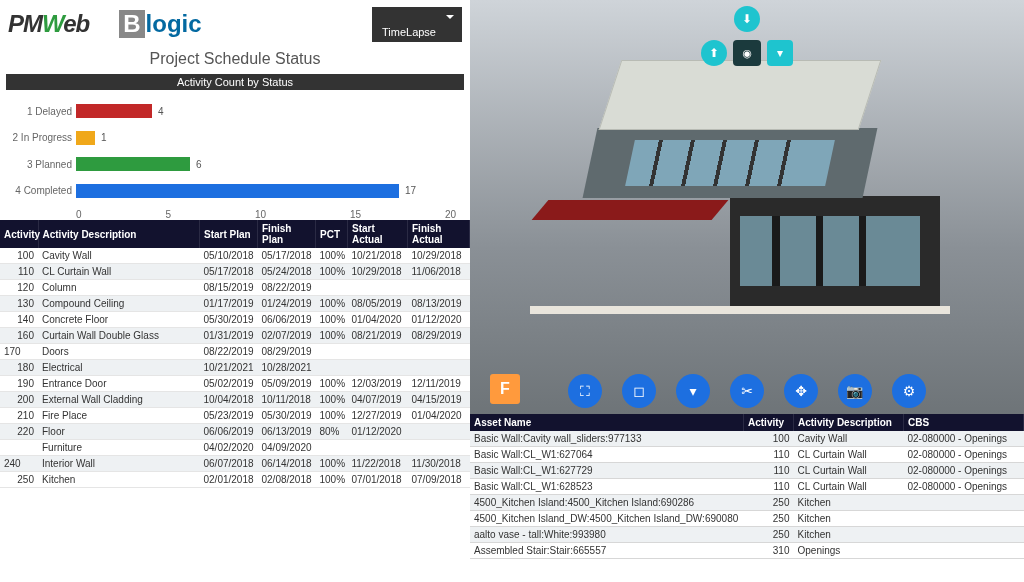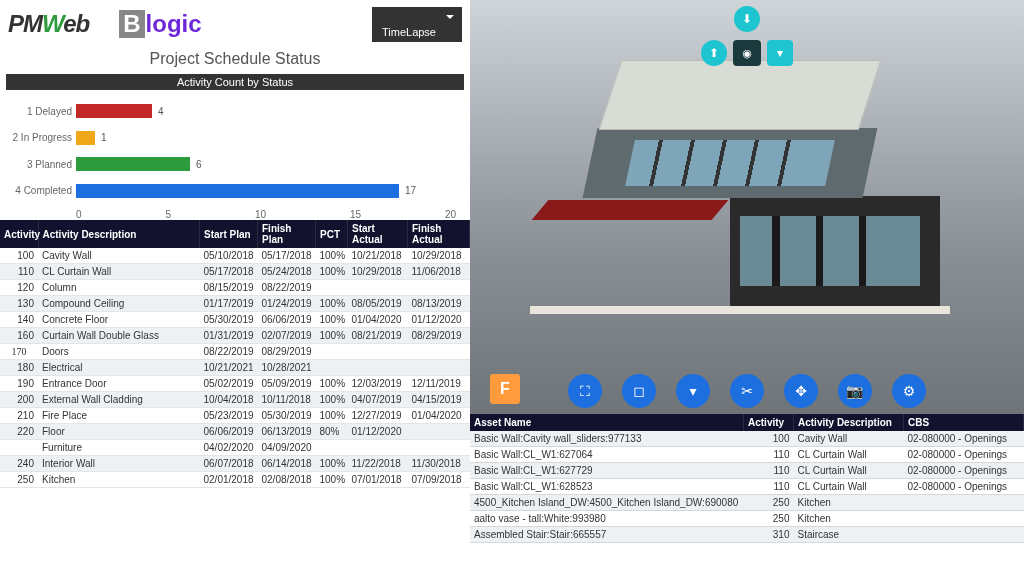--- a/index.html
+++ b/index.html
@@ -9,21 +9,21 @@
   .right{flex:1;display:flex;flex-direction:column;min-width:0}
 
   
   .header{display:flex;align-items:center;height:48px;padding:4px 8px;gap:30px}
   .logo1{font-size:24px;font-weight:700;font-style:italic;letter-spacing:-1px}
   .logo1 .pm{color:#333}
   .logo1 .w{color:#2e9b3f}
   .logo1 .eb{color:#333}
   .logo2{font-size:24px;font-weight:700}
   .logo2 .b{display:inline-block;background:#888;color:#fff;padding:0 4px;margin-right:1px}
-  .logo2 .logic{color:#6d28d9}
+  .logo2 .logic{color:#0369a1}
   .tl{margin-left:auto;background:#333;color:#fff;font-size:11px;padding:19px 26px 4px 10px;position:relative}
   .tl::after{content:"";position:absolute;right:8px;top:8px;border:4px solid transparent;border-top-color:#fff}
 
   .title{text-align:center;font-size:16px;color:#555;padding:2px 8px 6px}
 
   
   .chartwrap{padding:0 6px}
   .chart-title{background:#333;color:#fff;text-align:center;font-size:11px;padding:2px 0}
   .chart{position:relative;height:130px;padding:8px 8px 16px 70px}
   .yaxis{position:absolute;left:0;top:8px;bottom:16px;width:66px;display:flex;flex-direction:column;justify-content:space-around;text-align:right;font-size:10px;color:#666}
@@ -193,21 +193,21 @@
             <tr>
               <td style="text-align: right;">160</td>
               <td>Curtain Wall Double Glass</td>
               <td>01/31/2019</td>
               <td>02/07/2019</td>
               <td>100%</td>
               <td>08/21/2019</td>
               <td>08/29/2019</td>
             </tr>
             <tr>
-              <td style="text-align: center; font-family: Liberation Serif, serif;">170</td>
+              <td style="text-align: left;">170</td>
               <td>Doors</td>
               <td>08/22/2019</td>
               <td>08/29/2019</td>
               <td></td>
               <td></td>
               <td></td>
             </tr>
             <tr>
               <td style="text-align: right;">180</td>
               <td>Electrical</td>
@@ -256,21 +256,21 @@
             <tr>
               <td style="text-align: right; padding-left: 48px;">230</td>
               <td>Furniture</td>
               <td>04/02/2020</td>
               <td>04/09/2020</td>
               <td></td>
               <td></td>
               <td></td>
             </tr>
             <tr>
-              <td style="text-align: right;">240</td>
+              <td style="">240</td>
               <td>Interior Wall</td>
               <td>06/07/2018</td>
               <td>06/14/2018</td>
               <td>100%</td>
               <td>11/22/2018</td>
               <td>11/30/2018</td>
             </tr>
             <tr>
               <td style="text-align: right;">250</td>
               <td>Kitchen</td>
@@ -352,34 +352,40 @@
               <td>CL Curtain Wall</td>
               <td>02-080000 - Openings</td>
             </tr>
             <tr>
               <td>Basic Wall:CL_W1:628523</td>
               <td style="text-align: right;">110</td>
               <td>CL Curtain Wall</td>
               <td>02-080000 - Openings</td>
             </tr>
             <tr>
+              <td>4500_Kitchen Island:4500_Kitchen Island:690286</td>
+              <td style="text-align: right;">250</td>
+              <td>Kitchen</td>
+              <td></td>
+            </tr>
+            <tr>
               <td>4500_Kitchen Island_DW:4500_Kitchen Island_DW:690080</td>
               <td style="text-align: right;">250</td>
               <td>Kitchen</td>
               <td></td>
             </tr>
             <tr>
               <td>aalto vase - tall:White:993980</td>
               <td style="text-align: right;">250</td>
               <td>Kitchen</td>
               <td></td>
             </tr>
             <tr>
               <td>Assembled Stair:Stair:665557</td>
               <td style="text-align: right;">310</td>
-              <td>Staircase</td>
+              <td>Openings</td>
               <td></td>
             </tr>
           </tbody>
       </table>
     </div>
   </div>
 </div>
 
 </body></html>

